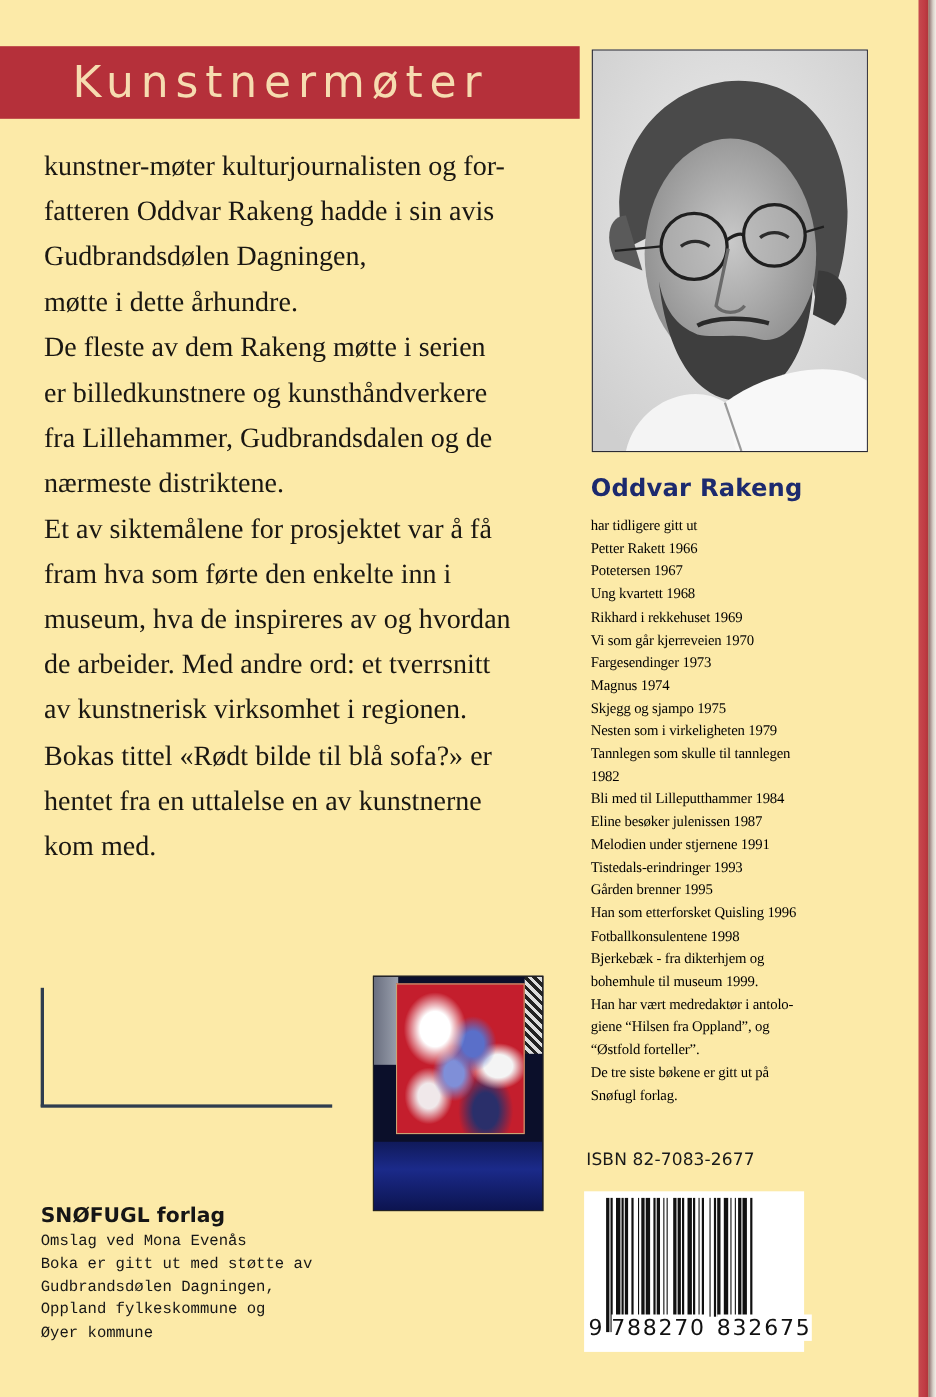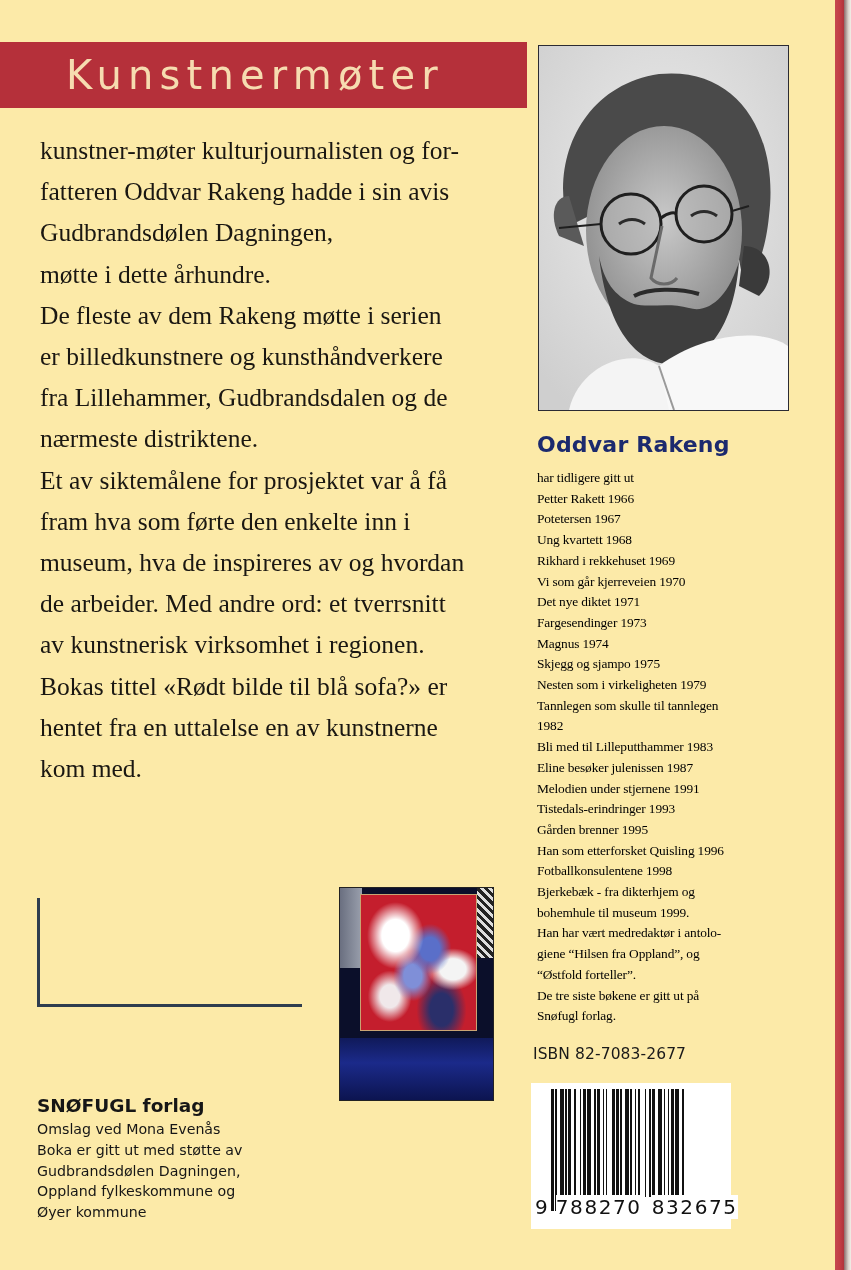--- a/index.html
+++ b/index.html
@@ -114,21 +114,21 @@
     .barcode .d-group1 { margin-left: 8px; letter-spacing: 1.6px; background: #fff; }
     .barcode .d-group2 { margin-left: 10px; letter-spacing: 1.6px; background: #fff; }
     .publisher {
       position: absolute; left: 37px; top: 1093px; width: 300px;
       font-family: "DejaVu Sans", sans-serif; color: #161616;
     }
     .publisher .pub-name {
       font-weight: bold; font-size: 18.5px; line-height: 26px; display: block;
     }
     .publisher .line {
-      font-size: 14.2px; line-height: 20.8px; display: block; white-space: nowrap;
+      font-size: 14.2px; line-height: 20.8px; display: block; white-space: nowrap; font-family: Liberation Mono, monospace;
     }
   </style>
 </head>
 <body>
 
 <div class="cover"></div>
 <div class="spine-edge"></div>
 <div class="spine-shadow"></div>
 
 <div class="title-band">
@@ -199,28 +199,27 @@
 
 <div class="author-name">Oddvar Rakeng</div>
 
 <div class="bib">
   <span class="line">har tidligere gitt ut</span>
   <span class="line">Petter Rakett 1966</span>
   <span class="line">Potetersen 1967</span>
   <span class="line">Ung kvartett 1968</span>
   <span class="line">Rikhard i rekkehuset 1969</span>
   <span class="line">Vi som går kjerreveien 1970</span>
-  <span class="line">Det nye diktet 1971</span>
   <span class="line">Fargesendinger 1973</span>
   <span class="line">Magnus 1974</span>
   <span class="line">Skjegg og sjampo 1975</span>
   <span class="line">Nesten som i virkeligheten 1979</span>
   <span class="line">Tannlegen som skulle til tannlegen</span>
   <span class="line">1982</span>
-  <span class="line">Bli med til Lilleputthammer 1983</span>
+  <span class="line">Bli med til Lilleputthammer 1984</span>
   <span class="line">Eline besøker julenissen 1987</span>
   <span class="line">Melodien under stjernene 1991</span>
   <span class="line">Tistedals-erindringer 1993</span>
   <span class="line">Gården brenner 1995</span>
   <span class="line">Han som etterforsket Quisling 1996</span>
   <span class="line">Fotballkonsulentene 1998</span>
   <span class="line">Bjerkebæk - fra dikterhjem og</span>
   <span class="line">bohemhule til museum 1999.</span>
   <span class="line">Han har vært medredaktør i antolo-</span>
   <span class="line">giene “Hilsen fra Oppland”, og</span>

